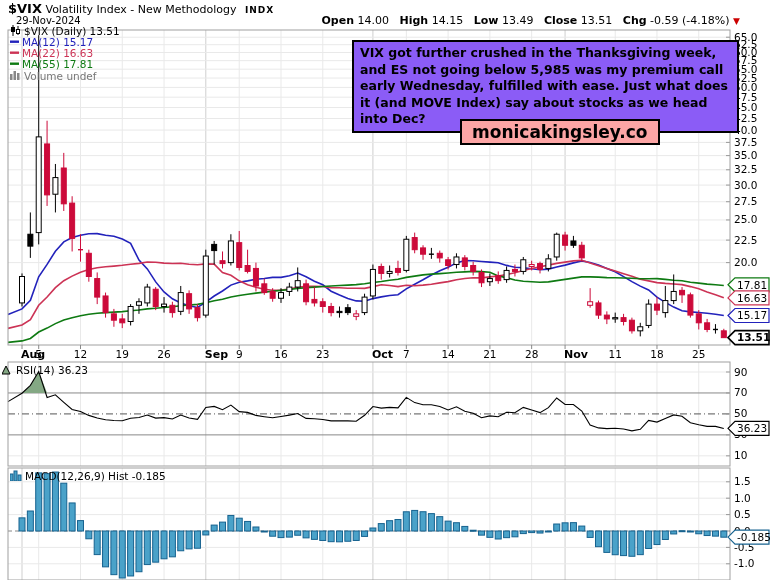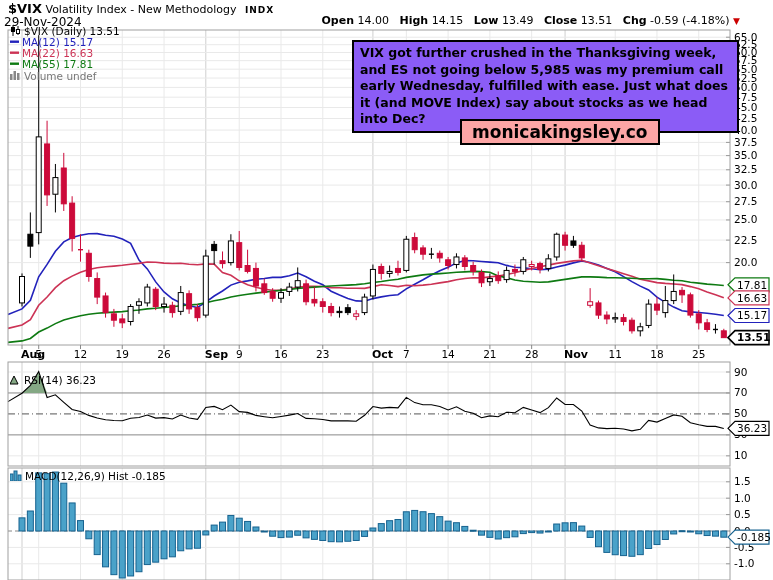--- a/index.html
+++ b/index.html
@@ -4,21 +4,21 @@
 <style>
   html,body{margin:0;padding:0;}
   body{width:773px;height:580px;background:#fff;position:relative;overflow:hidden;
        font-family:"DejaVu Sans","Liberation Sans",sans-serif;color:#000;}
   .abs{position:absolute;}
   #cv{position:absolute;left:0;top:0;}
   .hdr-row1{left:8px;top:1px;font-size:11px;white-space:nowrap;}
   .sym{font-weight:bold;font-size:13px;}
   .exch{font-size:9px;font-weight:bold;letter-spacing:1px;margin-left:5px;}
   .copyright{right:36px;top:1px;font-size:14px;color:#444;margin-top:43px;}
-  .date{left:4px;top:15px;font-size:12px;}
+  .date{left:16px;top:15px;font-size:10px;}
   .quote{right:33px;top:14px;font-size:11px;white-space:nowrap;}
   .quote b{margin-left:7px;}
   .dn{color:#cc0000;font-size:9px;}
   .legend-row{position:absolute;font-size:10.5px;line-height:11px;display:flex;align-items:center;gap:3px;white-space:nowrap;}
   .annotation{left:352px;top:40px;width:371px;border:2px solid #000;background:#8b5cf6;
               font-weight:bold;font-size:12.5px;line-height:16.5px;padding:3px 6px;z-index:5;}
   .watermark{left:460px;top:119px;border:2px solid #000;font-weight:bold;font-size:17px;
              padding:1px 10px;z-index:5;}
 </style>
 </head>
@@ -539,21 +539,21 @@
   <span>Volume undef</span>
 </div>
 
 <div class="abs annotation">
   <span>VIX got further crushed in the Thanksgiving week, and ES not going below 5,985 was my premium call early Wednesday, fulfilled with ease. Just what does it (and MOVE Index) say about stocks as we head into Dec?</span>
 </div>
 <div class="abs watermark" style="background: #fca5a5;">
   <span>monicakingsley.co</span>
 </div>
 
-<div class="legend-row" style="left:10px;top:364px;margin-top:10px;">
+<div class="legend-row" style="left:2px;top:364px;">
   <span><svg width="11" height="11">
         <path d="M0 10 L4 2 L8 10 Z" fill="#84a884" stroke="#000" stroke-width="1"></path>
       </svg></span>
   <span>RSI(14) 36.23</span>
 </div>
 <div class="legend-row" style="left:10px;top:470px;">
   <span><svg width="12" height="11">
         <rect x="0" y="4" width="3" height="7" fill="#4aa2c9" stroke="#16628f"></rect>
         <rect x="4" y="1" width="3" height="10" fill="#4aa2c9" stroke="#16628f"></rect>
         <rect x="8" y="5" width="3" height="6" fill="#4aa2c9" stroke="#16628f"></rect>

